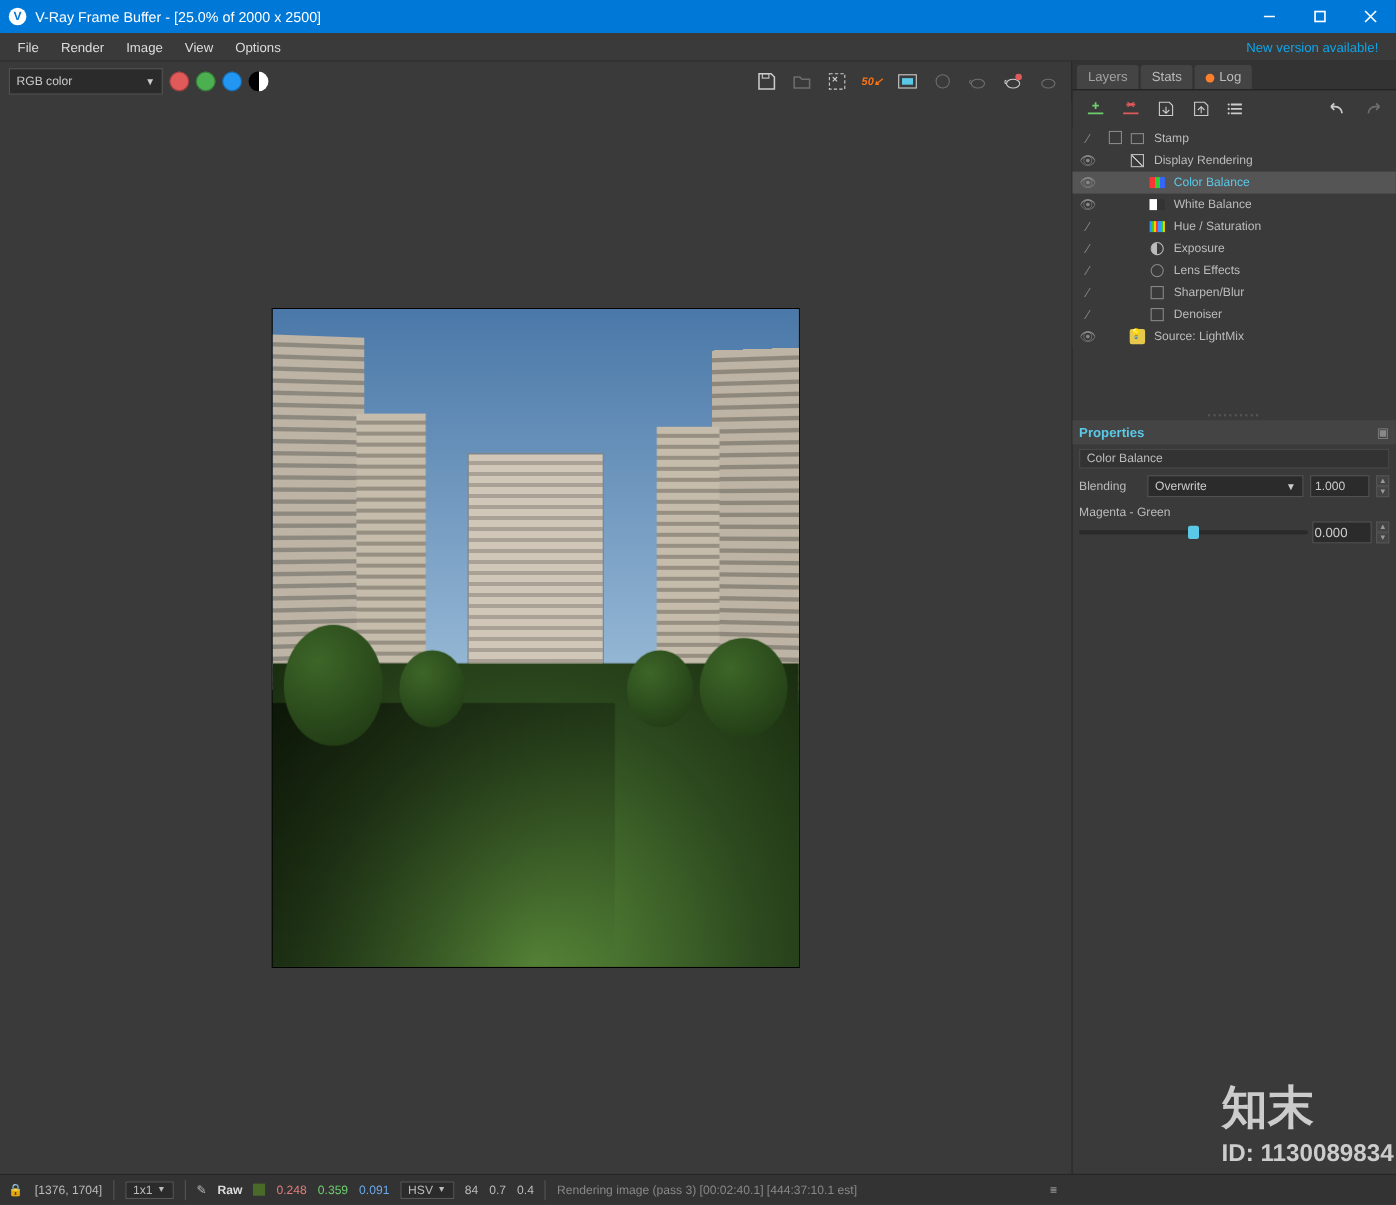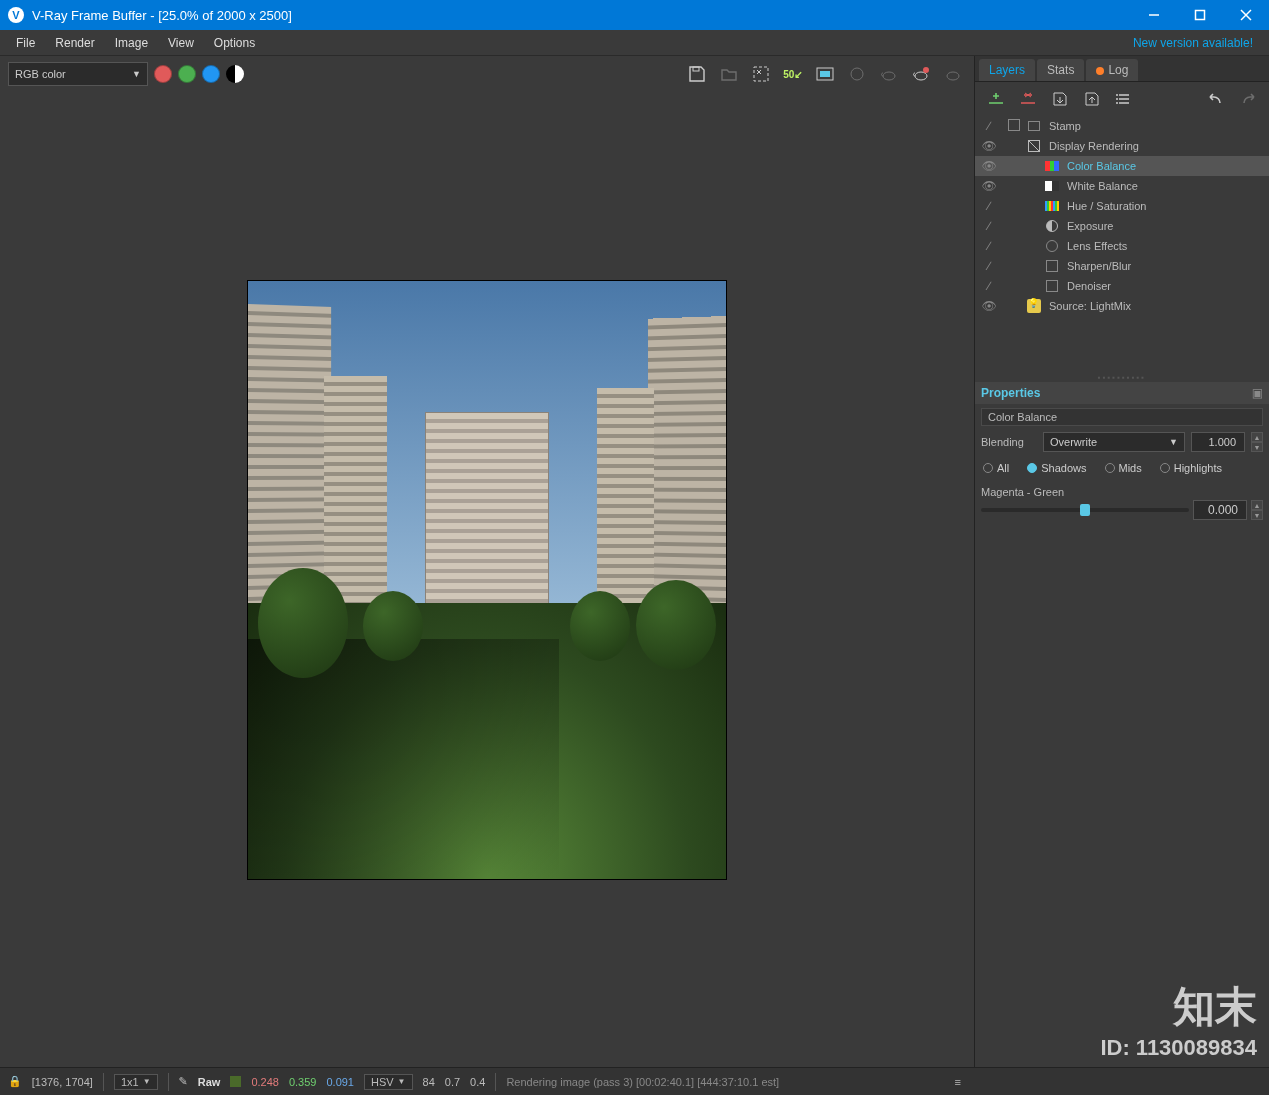--- a/index.html
+++ b/index.html
@@ -22,21 +22,21 @@
 .right { width: 295px; background: #3a3a3a; border-left: 1px solid #222; display: flex; flex-direction: column; }
 
 
 .tbar { height: 36px; display: flex; align-items: center; padding: 0 8px; gap: 6px; }
 .tbar .select { background: #2b2b2b; border: 1px solid #555; height: 24px; width: 140px; display: flex; align-items: center; padding: 0 6px; font-size: 11px; color: #ccc; justify-content: space-between; }
 .tbar .select .arrow { font-size: 9px; }
 .tbar .dot { width: 18px; height: 18px; border-radius: 50%; box-shadow: 0 0 0 1px rgba(0,0,0,.3) inset; }
 .tbar .dot.r { background: #e05a5a; } .tbar .dot.g { background: #4caf50; } .tbar .dot.b { background: #2196f3; }
 .tbar .bw { width: 18px; height: 18px; border-radius: 50%; background: conic-gradient(#fff 0 50%, #000 50% 100%); }
 .tbar .spacer { flex: 1; }
-.tbar .ticon { width: 26px; height: 26px; display: flex; align-items: center; justify-content: center; color: #bef264; font-size: 16px; border-radius: 2px; }
+.tbar .ticon { width: 26px; height: 26px; display: flex; align-items: center; justify-content: center; color: #f97316; font-size: 16px; border-radius: 2px; font-style: italic; }
 .tbar .ticon.dis { opacity: .35; }
 
 
 .viewport { flex: 1; background: #3a3a3a; display: flex; align-items: center; justify-content: center; position: relative; }
 .render { width: 478px; height: 598px; background: linear-gradient(to bottom, #5b87b2 0%, #88aed0 45%, #2d4a1f 60%, #2d4a1f 100%); position: relative; overflow: hidden; box-shadow: 0 0 0 1px #000; }
 .sky { position: absolute; inset: 0; height: 60%; background: linear-gradient(to bottom, #4a78a8, #9cbdd9); }
 .grass { position: absolute; left: 0; right: 0; bottom: 0; height: 46%; background: radial-gradient(ellipse at 50% 100%, #5a8c3a 0%, #2d4a1f 60%, #1a2d10 100%); }
 .shadow { position: absolute; left: 0; bottom: 0; width: 65%; height: 40%; background: linear-gradient(135deg, rgba(0,0,0,.55), transparent); }
 .bldg { position: absolute; background: linear-gradient(to bottom, #c8beb0, #a89e90); }
 .bldg.center { left: 37%; top: 22%; width: 26%; height: 42%; background: repeating-linear-gradient(to bottom, #d0c7b8 0 6px, #aaa196 6px 10px); border: 1px solid #8a8278; }
@@ -46,21 +46,21 @@
 .bldg.right2 { right: 15%; top: 18%; width: 12%; height: 40%; background: repeating-linear-gradient(to bottom, #c5bcab 0 6px, #968f82 6px 10px); }
 .tree { position: absolute; border-radius: 50%; background: radial-gradient(circle at 35% 30%, #3d6628, #1d3512); }
 .tree.t1 { left: 2%; top: 48%; width: 90px; height: 110px; }
 .tree.t2 { left: 24%; top: 52%; width: 60px; height: 70px; }
 .tree.t3 { right: 20%; top: 52%; width: 60px; height: 70px; }
 .tree.t4 { right: 2%; top: 50%; width: 80px; height: 90px; }
 
 
 .rtabs { display: flex; height: 26px; align-items: flex-end; gap: 2px; padding: 2px 4px 0; background: #333; border-bottom: 1px solid #222; }
 .rtab { padding: 4px 10px; background: #444; border-radius: 3px 3px 0 0; color: #bbb; font-size: 12px; }
-.rtab.act { color: #0ea5e9; }
+.rtab.act { color: #a3a3a3; }
 .rtab .inddot { width: 8px; height: 8px; border-radius: 50%; background: #ff7f2a; display: inline-block; margin-right: 4px; vertical-align: middle; }
 
 .ricons { display: flex; gap: 10px; padding: 6px 10px; align-items: center; }
 .ricons .ri { width: 22px; height: 22px; display: flex; align-items: center; justify-content: center; color: #bbb; }
 .ricons .ri.dis { opacity: .35; }
 
 .layers { flex: 0 0 auto; background: #3a3a3a; }
 .lrow { display: flex; align-items: center; height: 20px; font-size: 11px; color: #bbb; }
 .lrow.sel { background: #555; color: #5ac8e6; }
 .lrow .eye { width: 28px; text-align: center; font-size: 12px; color: #888; }
@@ -86,21 +86,21 @@
 
 .prophdr { background: #444; height: 22px; display: flex; align-items: center; padding: 0 6px; justify-content: space-between; }
 .prophdr .ttl { color: #5ac8e6; font-weight: 600; font-size: 12px; }
 
 .props { padding: 4px 6px; display: flex; flex-direction: column; gap: 6px; flex: 1; }
 .propname { background: #333; border: 1px solid #4a4a4a; padding: 2px 6px; font-size: 11px; color: #bbb; }
 .proprow { display: flex; align-items: center; gap: 6px; font-size: 11px; }
 .proprow .plabel { width: 56px; color: #bbb; }
 .propsel { flex: 1; background: #2b2b2b; border: 1px solid #555; height: 20px; display: flex; align-items: center; padding: 0 6px; justify-content: space-between; }
 .propsel .arw { font-size: 9px; }
-.propnum { width: 54px; background: #2b2b2b; border: 1px solid #555; height: 20px; display: flex; align-items: center; justify-content: flex-end; padding: 0 8px; }
+.propnum { width: 54px; background: #2b2b2b; border: 1px solid #555; height: 20px; display: flex; align-items: center; justify-content: flex-end; padding: 0 21px; }
 .spinbtns { width: 12px; height: 20px; display: flex; flex-direction: column; }
 .spinbtns .sb { flex: 1; background: #444; font-size: 7px; display: flex; align-items: center; justify-content: center; color: #999; border: 1px solid #555; }
 
 .radios { display: flex; gap: 18px; padding: 4px 2px; font-size: 11px; }
 .radios .rg { display: flex; align-items: center; gap: 4px; }
 .radios .rcircle { width: 10px; height: 10px; border-radius: 50%; border: 1px solid #888; display: inline-block; }
 .radios .rcircle.on { background: #5ac8e6; border-color: #5ac8e6; }
 
 .sliderblk { margin-top: 2px; }
 .sliderblk .slbl { font-size: 11px; color: #bbb; margin-bottom: 2px; }
@@ -108,21 +108,21 @@
 .track { flex: 1; height: 4px; background: #2a2a2a; position: relative; border-radius: 2px; }
 .thumb { position: absolute; top: -4px; width: 10px; height: 12px; background: #5ac8e6; border-radius: 2px; transform: translateX(-50%); }
 
 
 .statusbar { height: 28px; background: #333; border-top: 1px solid #222; display: flex; align-items: center; padding: 0 8px; font-size: 11px; gap: 10px; color: #bbb; }
 .statusbar .sep { width: 1px; height: 18px; background: #555; }
 .statusbar .ssel { background: #2b2b2b; border: 1px solid #555; padding: 1px 6px; display: inline-flex; align-items: center; gap: 4px; }
 .sw { width: 11px; height: 11px; display: inline-block; }
 .statusbar .rcol { color: #e27b7b; } .statusbar .gcol { color: #6fcf6f; } .statusbar .bcol { color: #6aa9e9; }
 .statusbar .rend { color: #888; }
-.wm { position: absolute; right: 12px; bottom: 34px; color: #ccc; text-align: right; font-family: "Microsoft YaHei", sans-serif; pointer-events: none; }
+.wm { position: absolute; right: 2px; bottom: 34px; color: #ccc; font-family: "Microsoft YaHei", sans-serif; pointer-events: none; }
 .wm .big { font-size: 42px; font-weight: 700; }
 .wm .id { font-size: 22px; font-weight: 600; }
 
 svg { display: block; }
 </style>
 </head>
 <body>
 
 <div class="titlebar">
   <span class="vlogo">V</span>
@@ -391,38 +391,20 @@
       <div class="proprow">
         <span class="plabel">Blending</span>
         <div class="propsel">
           <span>Overwrite</span>
           <span class="arw">▼</span>
         </div>
         <div class="propnum">1.000</div>
         <div class="spinbtns">
             <div class="sb">▲</div>
             <div class="sb">▼</div>
-          </div>
-      </div>
-      <div class="radios">
-        <div class="rg">
-            <span class="rcircle"></span>
-            <span>All</span>
-          </div>
-        <div class="rg">
-            <span class="rcircle on"></span>
-            <span>Shadows</span>
-          </div>
-        <div class="rg">
-            <span class="rcircle"></span>
-            <span>Mids</span>
-          </div>
-        <div class="rg">
-            <span class="rcircle"></span>
-            <span>Highlights</span>
           </div>
       </div>
       <div id="sliders">
           <div class="sliderblk">
             <div class="slbl">Magenta - Green</div>
             <div class="srow">
               <div class="track">
                 <div class="thumb" style="left:50%"></div>
               </div>
               <div class="propnum">0.000</div>

